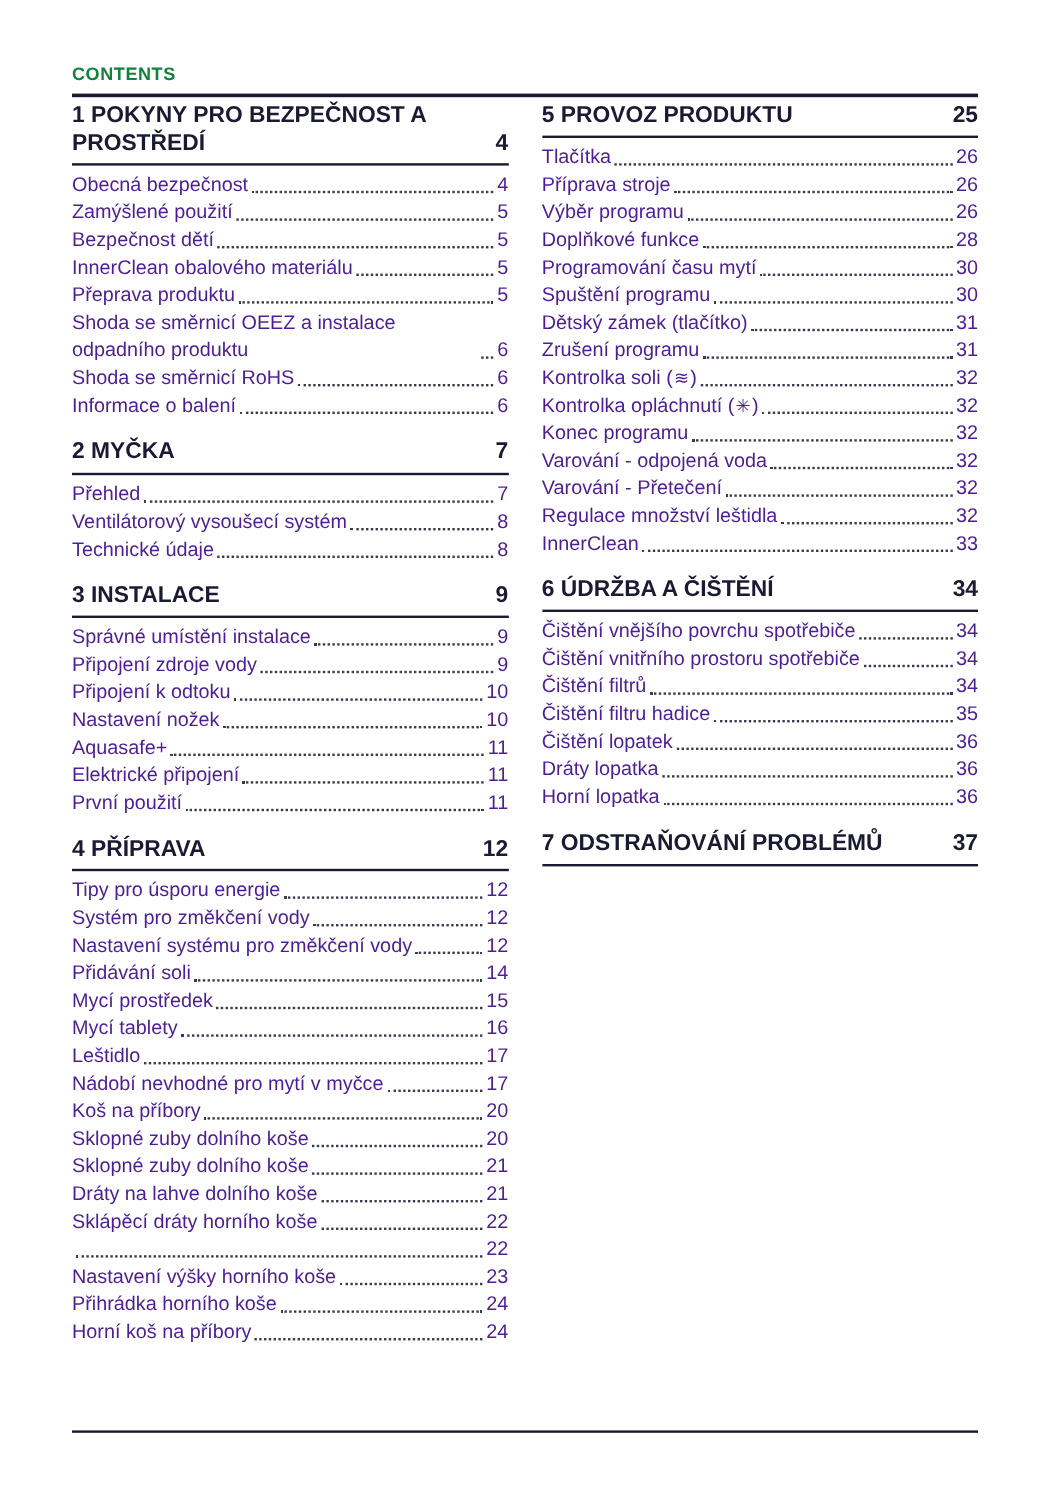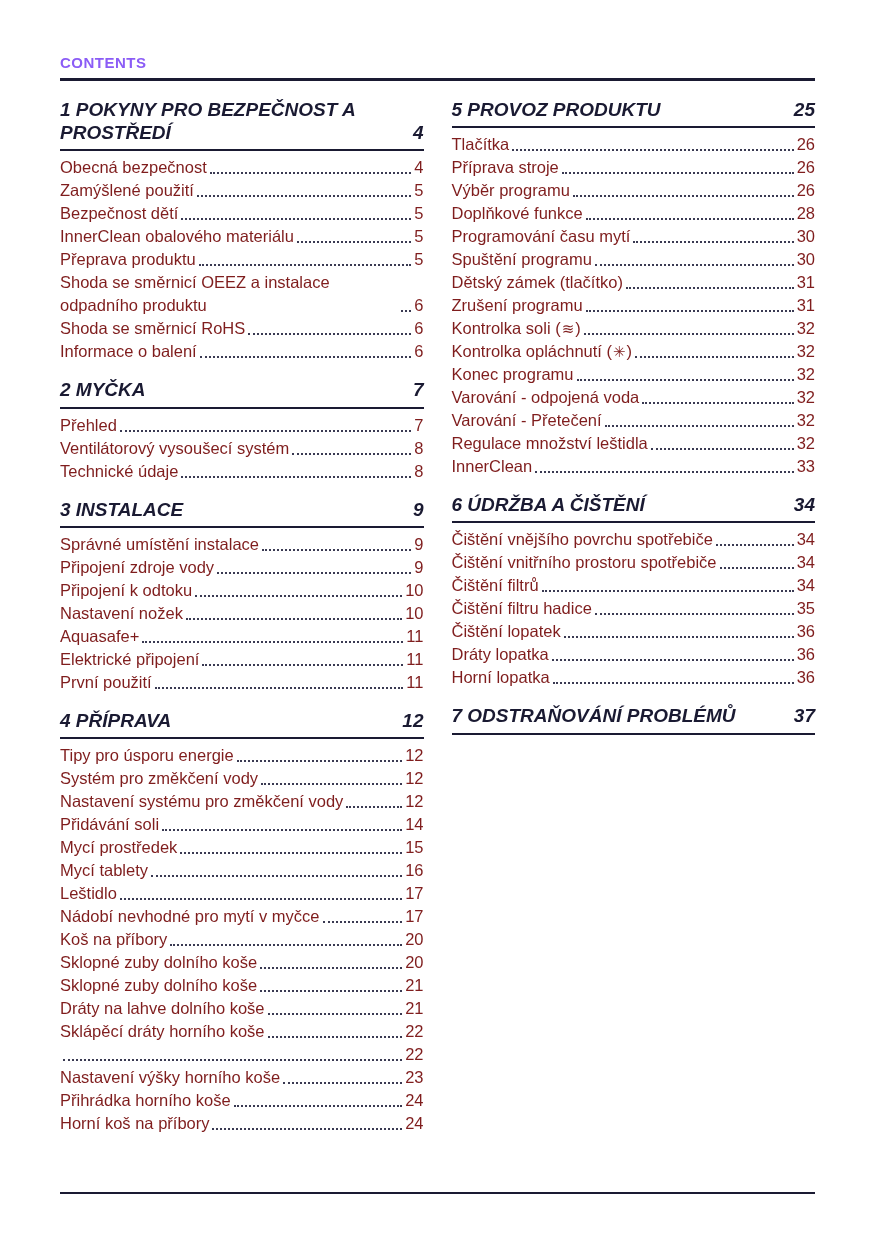--- a/index.html
+++ b/index.html
@@ -16,24 +16,24 @@
     position: relative;
     width: 874px;
     height: 1240px;
     box-sizing: border-box;
     padding: 54px 59px 0 60px;
   }
   .contents-heading {
     font-size: 15px;
     font-weight: bold;
     letter-spacing: 0.5px;
-    color: #8b5cf6;
+    color: #15803d;
     padding-bottom: 7px;
     border-bottom: 3px solid #1a1a32;
-    margin-bottom: 17px;
+    margin-bottom: 4px;
   }
   .columns {
     display: flex;
     gap: 28px;
     align-items: flex-start;
   }
   .col {
     flex: 1;
     min-width: 0;
   }
@@ -44,36 +44,35 @@
     display: flex;
     justify-content: space-between;
     align-items: flex-end;
     font-size: 19px;
     font-weight: bold;
     color: #1a1a32;
     line-height: 1.22;
     border-bottom: 2px solid #1a1a32;
     padding-bottom: 5px;
     margin-bottom: 5px;
-    font-style: italic;
   }
   .section-title {
     padding-right: 10px;
   }
   .section-page {
     white-space: nowrap;
   }
   .entries {
     display: block;
   }
   .entry {
     display: flex;
     font-size: 16.5px;
     line-height: 23px;
-    color: #7f1d1d;
+    color: #4c1d95;
   }
   .entry-title {
     flex: 0 1 auto;
     min-width: 0;
   }
   .entry-icon {
     display: inline-block;
     padding: 0 1px;
     font-size: 15px;
   }

